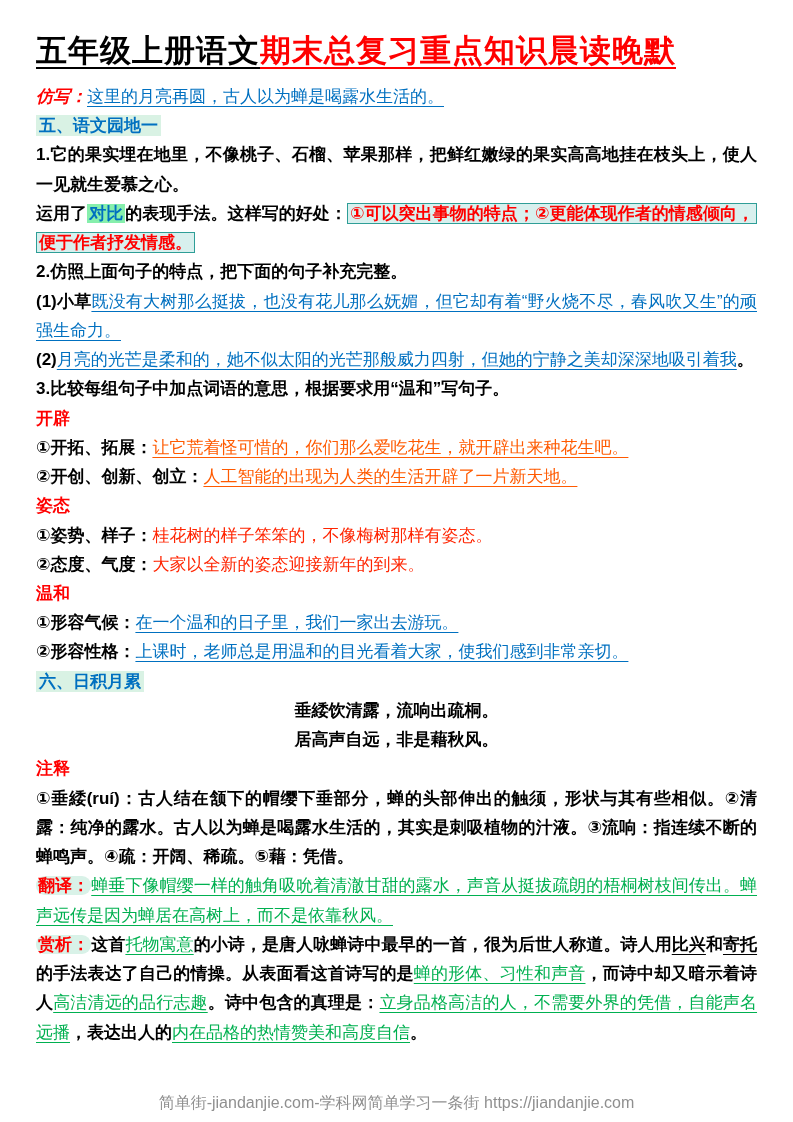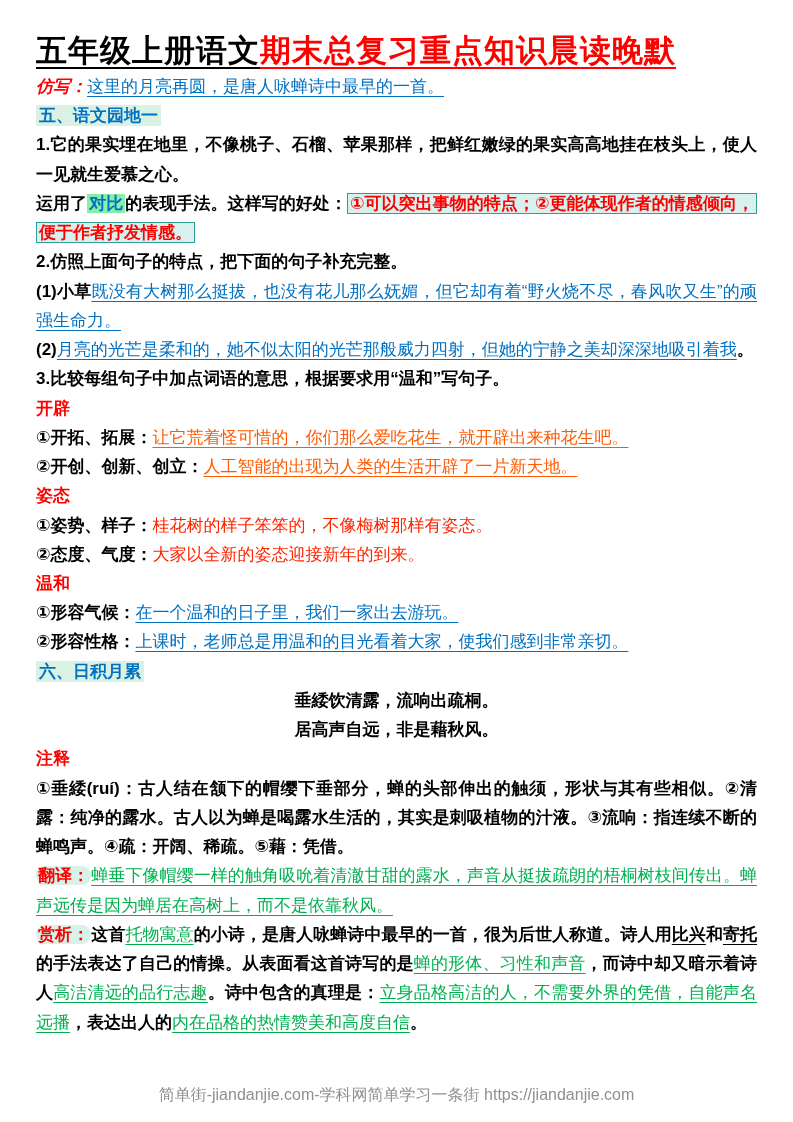--- a/index.html
+++ b/index.html
@@ -13,20 +13,21 @@
   }
   .page {
     padding: 30px 36px 0 36px;
   }
   
   .doc-title {
     font-size: 31px;
     font-weight: 700;
     letter-spacing: 1px;
     white-space: nowrap;
+    margin-bottom: 10px;
   }
   .doc-title .t-black {
     color: #000000;
     text-decoration: underline;
     text-underline-offset: 6px;
     text-decoration-thickness: 2px;
   }
   .doc-title .t-red {
     color: #ff0000;
     text-decoration: underline;
@@ -72,36 +73,36 @@
     color: #ff0000;
     font-weight: 700;
     background: #d9f2e8;
     padding: 0 2px;
     border-radius: 9px;
   }
   
   .footer {
     position: absolute;
     left: 0;
-    bottom: 16px;
+    bottom: 8px;
     width: 100%;
     text-align: center;
     color: #8f8f8f;
     font-size: 16px;
   }
 </style>
 </head>
 <body>
 
 <div class="page">
   <div class="doc-title">
     <span class="t-black">五年级上册语文</span><span class="t-red">期末总复习重点知识晨读晚默</span>
   </div>
   <div id="doc-body">
-      <div class="para"><span class="seg red-italic">仿写：</span><span class="seg blue-u">这里的月亮再圆，是唐人咏蝉诗中最早的一首。</span></div>
+      <div class="para"><span class="seg red-italic">仿写：</span><span class="seg blue-u">这里的月亮再圆，古人以为蝉是喝露水生活的。</span></div>
       <div class="para"><span class="seg section">五、语文园地一</span></div>
       <div class="para"><span class="seg black">1.它的果实埋在地里，不像桃子、石榴、苹果那样，把鲜红嫩绿的果实高高地挂在枝头上，使人一见就生爱慕之心。</span></div>
       <div class="para"><span class="seg black">运用了</span><span class="seg hl-blue">对比</span><span class="seg black">的表现手法。这样写的好处：</span><span class="seg red-box">①可以突出事物的特点；②更能体现作者的情感倾向，便于作者抒发情感。</span></div>
       <div class="para"><span class="seg black">2.仿照上面句子的特点，把下面的句子补充完整。</span></div>
       <div class="para"><span class="seg black">(1)小草</span><span class="seg blue-u">既没有大树那么挺拔，也没有花儿那么妩媚，但它却有着“野火烧不尽，春风吹又生”的顽强生命力。</span></div>
       <div class="para"><span class="seg black">(2)</span><span class="seg blue-u">月亮的光芒是柔和的，她不似太阳的光芒那般威力四射，但她的宁静之美却深深地吸引着我</span><span class="seg black">。</span></div>
       <div class="para"><span class="seg black">3.比较每组句子中加点词语的意思，根据要求用“温和”写句子。</span></div>
       <div class="para"><span class="seg red-label">开辟</span></div>
       <div class="para"><span class="seg black">①开拓、拓展：</span><span class="seg orange-u">让它荒着怪可惜的，你们那么爱吃花生，就开辟出来种花生吧。</span></div>
       <div class="para"><span class="seg black">②开创、创新、创立：</span><span class="seg orange-u">人工智能的出现为人类的生活开辟了一片新天地。</span></div>

